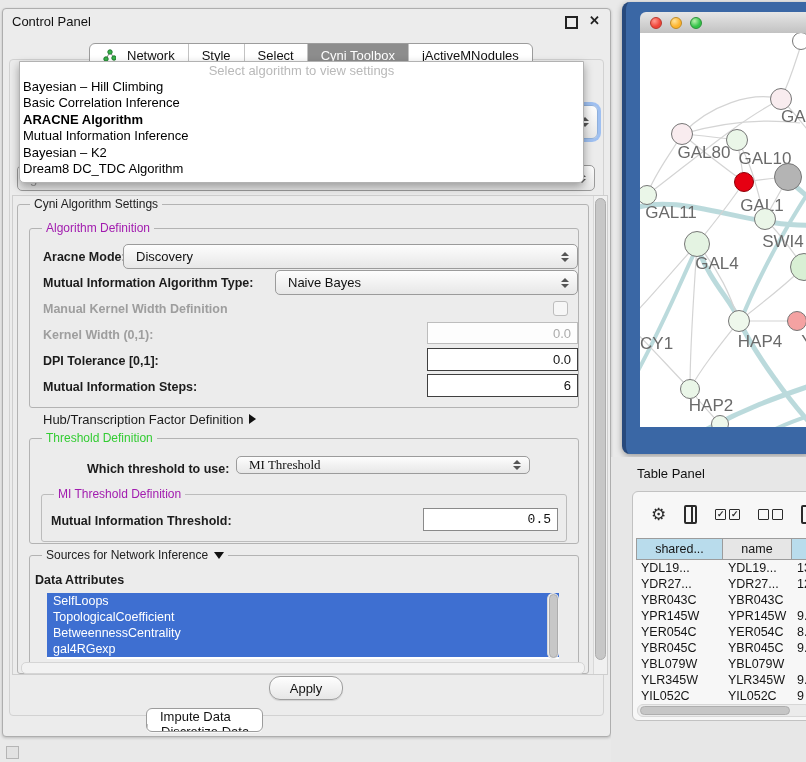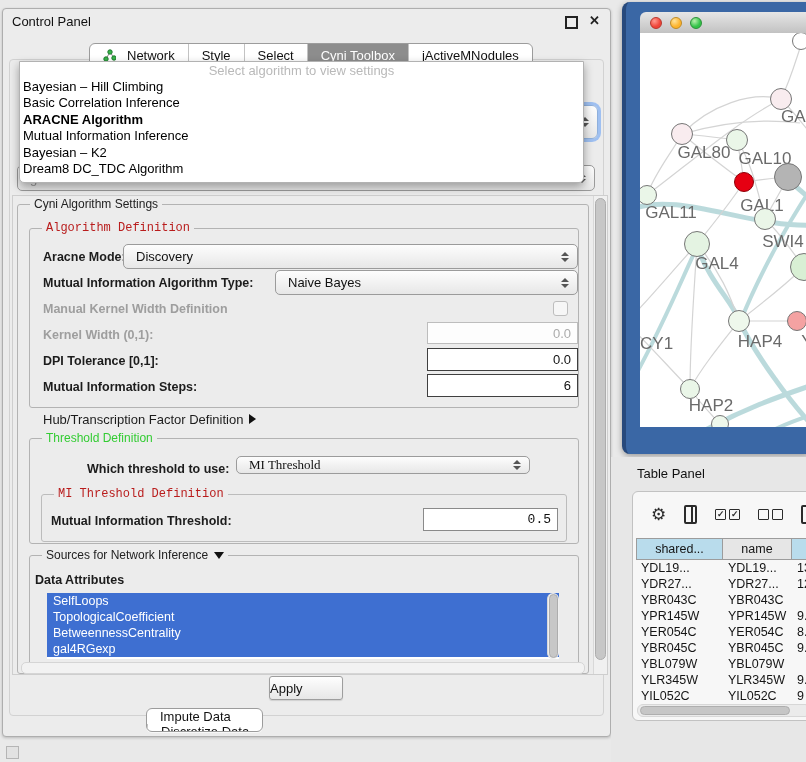--- a/index.html
+++ b/index.html
@@ -1,20 +1,20 @@
 <!DOCTYPE html>
 <html><head>
 <meta charset="utf-8">
 <style>
   html,body{margin:0;padding:0;}
   body{font-family:"Liberation Sans",sans-serif;background:#e9e9e9;}
   #screen{position:relative;width:806px;height:762px;background:#e9e9e9;overflow:hidden;}
   .group{position:absolute;border:1px solid #b3b3b3;border-radius:3px;}
   .legend{position:absolute;top:-8px;left:12px;background:#ececec;padding:0 4px;font-size:12px;color:#222;white-space:nowrap;}
-  .legend.blue{color:#b91c1c;font-family:Liberation Mono, monospace;}
+  .legend.blue{color:#a21caf;}
   .legend.green{color:#33cc33;}
   .lbl{position:absolute;font-size:12.5px;font-weight:bold;color:#1c1c1c;white-space:nowrap;}
   .lbl.dis{color:#9e9e9e;}
   .plain{font-weight:normal;font-size:13px;}
   .combo{position:absolute;border:1px solid #9b9b9b;border-radius:5px;background:linear-gradient(#fdfdfd,#e7e7e7);
          font-size:13px;color:#111;display:flex;align-items:center;padding:0 24px 0 12px;box-sizing:border-box;}
   .spin{position:absolute;right:8px;top:50%;transform:translateY(-50%);display:flex;flex-direction:column;gap:2px;}
   .spin i{display:block;width:0;height:0;border-left:4px solid transparent;border-right:4px solid transparent;}
   .spin .up{border-bottom:4px solid #555;}
   .spin .dn{border-top:4px solid #555;}
@@ -46,22 +46,22 @@
   #combo-focus{position:absolute;left:561px;top:96px;width:32px;height:32px;background:linear-gradient(#fdfdfd,#e7e7e7);
                border:1px solid #8fb0dc;border-radius:6px;box-shadow:0 0 0 3px rgba(96,156,245,.55);z-index:5;}
   #bg-combo{position:absolute;left:14px;top:156px;width:578px;height:26px;z-index:1;color:#9a9a9a;}
 
   
   #settings-vp{position:absolute;left:9px;top:186px;width:594px;height:478px;border:1px solid #cecece;overflow:hidden;background:#ececec;}
 
   .list{position:absolute;overflow:hidden;background:#fff;}
   .list-item{height:16px;line-height:16px;background:#3e6fd1;color:#fff;font-size:12.5px;padding-left:6px;white-space:nowrap;}
 
-  .btn{position:absolute;border:1px solid #9e9e9e;border-radius:3px;background:linear-gradient(#fefefe,#e7e7e7);
-       font-size:13px;color:#111;display:flex;align-items:center;justify-content:flex-start;box-shadow:0 1px 1px rgba(0,0,0,.12);}
+  .btn{position:absolute;border:1px solid #9e9e9e;border-radius:11px;background:linear-gradient(#fefefe,#e7e7e7);
+       font-size:13px;color:#111;display:flex;align-items:center;justify-content:center;box-shadow:0 1px 1px rgba(0,0,0,.12);}
 
   .tri-right{display:inline-block;width:0;height:0;border-top:5px solid transparent;border-bottom:5px solid transparent;border-left:7px solid #111;margin-left:6px;}
   .tri-down{display:inline-block;width:0;height:0;border-left:5px solid transparent;border-right:5px solid transparent;border-top:7px solid #111;margin-left:6px;}
   .chk{position:absolute;width:13px;height:13px;border:1px solid #bdbdbd;background:#f6f6f6;border-radius:3px;}
 
   
   #net-frame{position:absolute;left:622px;top:2px;width:184px;height:452px;background:#3a67a5;border-radius:8px 0 0 8px;
              border-left:4px solid #27497c;box-shadow:0 2px 6px rgba(0,0,0,.35);}
   #net-titlebar{position:absolute;left:14px;top:10px;right:0;height:21px;background:linear-gradient(#e6e6e6,#c2c2c2);
                 border-radius:6px 0 0 0;border-bottom:1px solid #9a9a9a;display:flex;align-items:center;padding-left:10px;gap:8px;}

